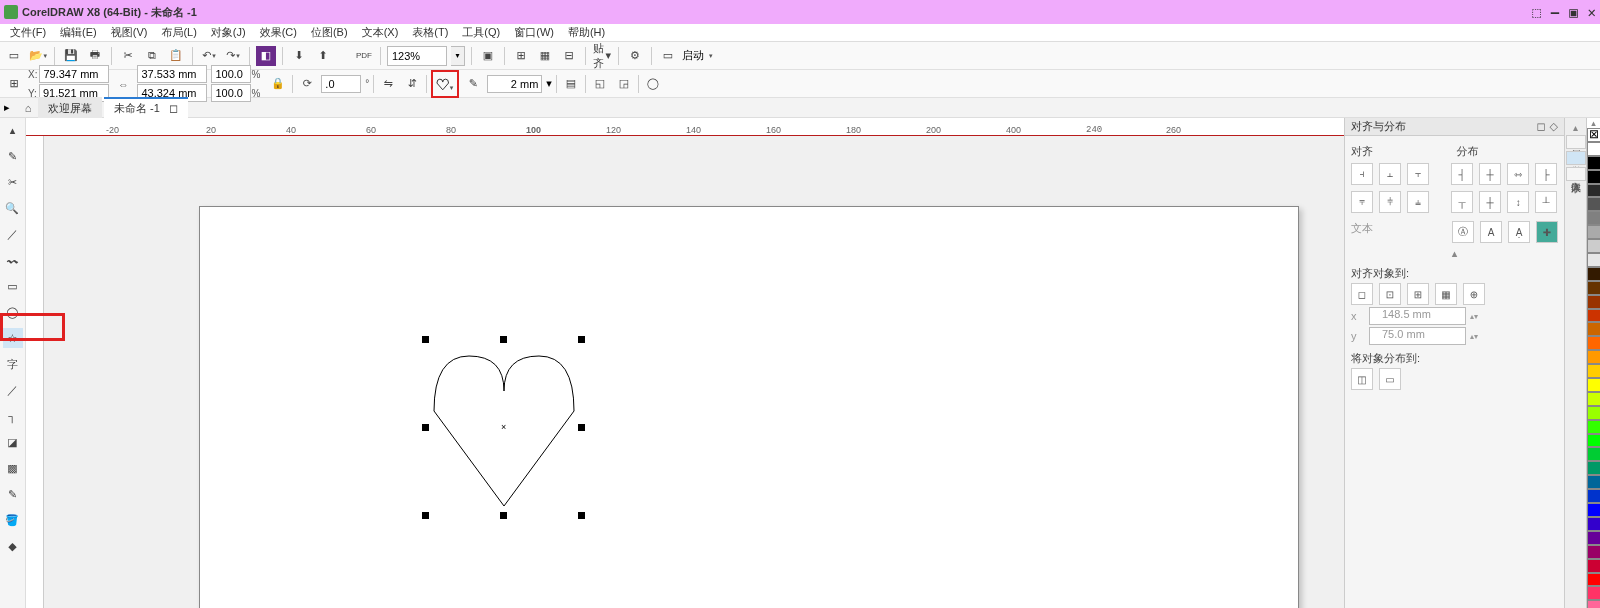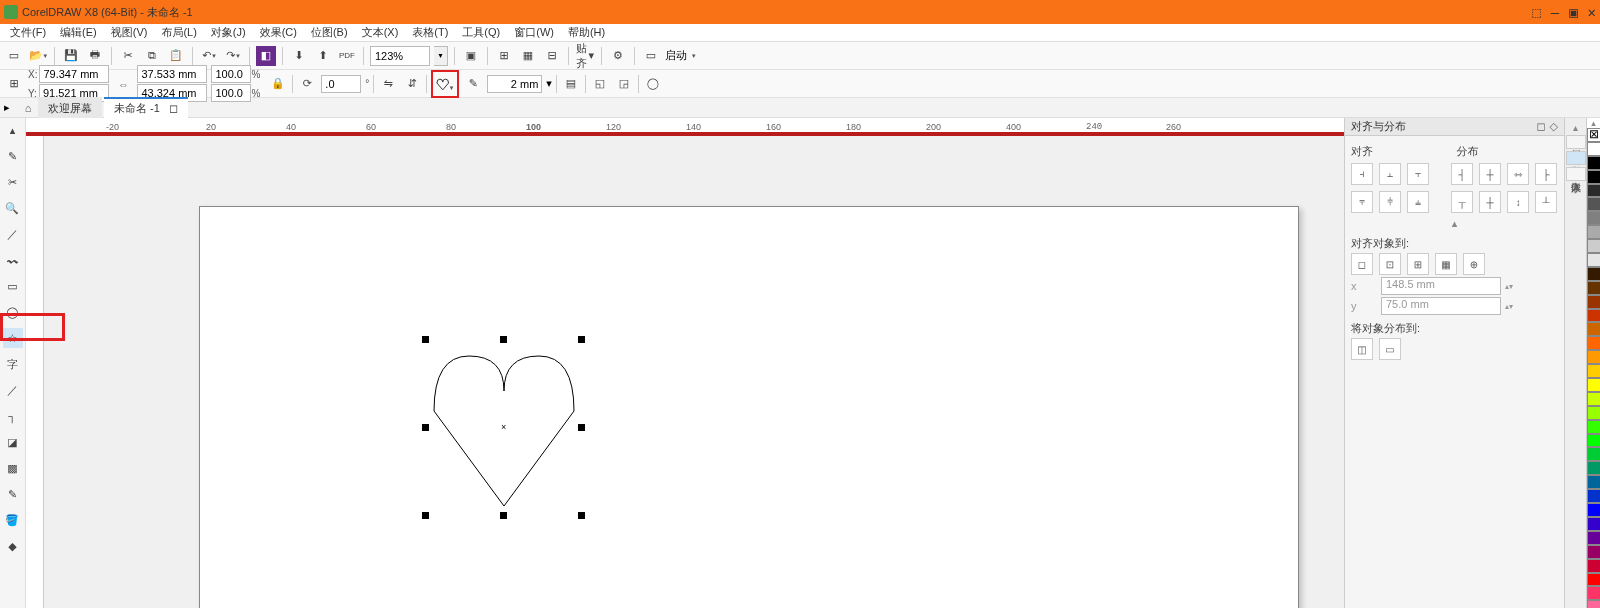--- a/index.html
+++ b/index.html
@@ -1,19 +1,19 @@
 <!DOCTYPE html>
 <html><head>
 <meta charset="utf-8">
 <style>
 * { margin: 0; padding: 0; box-sizing: border-box; font-family: "Microsoft YaHei", "SimSun", sans-serif; font-size: 11px; }
 body { width: 1600px; height: 608px; background: #f0f0f0; overflow: hidden; position: relative; }
 
 
-.titlebar { height: 18px; background: #f97316; display: flex; align-items: center; padding: 12px 4px; }
+.titlebar { height: 18px; background: #f0abfc; display: flex; align-items: center; padding: 12px 4px; font-weight: bold; }
 .titlebar .logo { width: 14px; height: 14px; background: #4a9e4a; border-radius: 2px; display: inline-block; }
 .titlebar .title { margin-left: 4px; color: #333; }
 .titlebar .win-controls { margin-left: auto; display: flex; gap: 10px; align-items: center; }
 .titlebar .win-controls span { font-family: monospace; font-size: 14px; color: #333; cursor: default; }
 
 
 .menubar { height: 18px; background: #fff; display: flex; align-items: center; padding: 0 4px; gap: 2px; border-bottom: 1px solid #ddd; }
 .menubar .mi { padding: 1px 6px; color: #333; }
 
 
@@ -44,42 +44,42 @@
 .main { display: flex; height: 496px; }
 
 
 .toolbox { width: 26px; background: #f5f5f5; border-right: 1px solid #ddd; display: flex; flex-direction: column; align-items: center; padding-top: 2px; gap: 6px; position: relative; }
 .toolbox .tool { width: 20px; height: 20px; display: flex; align-items: center; justify-content: center; color: #444; }
 .toolbox .tool.active { background: #d0e5f5; }
 .red-box-toolbox { position: absolute; top: 195px; left: 0px; width: 65px; height: 28px; border: 3px solid #e02020; z-index: 100; pointer-events: none; }
 
 
 .canvas-wrap { flex: 1; display: flex; flex-direction: column; background: #f0f0f0; position: relative; }
-.hruler { height: 18px; background: #fff; border-bottom: 4px solid #b91c1c; display: flex; align-items: flex-end; position: relative; overflow: hidden; }
+.hruler { height: 18px; background: #fff; border-bottom: 1px solid #b91c1c; display: flex; align-items: flex-end; position: relative; overflow: hidden; }
 .hruler .tick { position: absolute; bottom: 0; font-size: 9px; color: #666; }
 .body-row { flex: 1; display: flex; }
 .vruler { width: 18px; background: #fff; border-right: 1px solid #ccc; position: relative; }
 .canvas { flex: 1; background: #f0f0f0; position: relative; overflow: hidden; }
 .page { position: absolute; left: 155px; top: 70px; width: 1100px; height: 800px; background: #fff; border: 1px solid #888; box-shadow: 3px 3px 6px rgba(0,0,0,0.2); }
 .heart-svg { position: absolute; left: 380px; top: 200px; }
 .handle { width: 7px; height: 7px; background: #000; position: absolute; }
 .center-cross { position: absolute; font-size: 9px; color: #000; }
 
 
 .docker { width: 220px; background: #f5f5f5; border-left: 1px solid #ccc; display: flex; flex-direction: column; }
 .docker .dk-title { height: 18px; background: #e8e8e8; padding: 2px 6px; font-size: 11px; color: #333; border-bottom: 1px solid #ccc; display: flex; align-items: center; }
 .docker .dk-title .dk-ctrl { margin-left: auto; display: flex; gap: 4px; font-size: 10px; color: #666; }
 .docker .dk-sec { padding: 4px 6px; }
 .docker .dk-row { display: flex; gap: 4px; margin: 4px 0; }
 .docker .dk-row .hdr { flex: 1; font-size: 11px; color: #444; }
 .docker .dk-grid { display: flex; gap: 6px; flex-wrap: wrap; }
 .docker .dk-btn { width: 22px; height: 22px; border: 1px solid #ccc; background: #fff; display: flex; align-items: center; justify-content: center; font-size: 10px; color: #555; }
 .docker .dk-sub { font-size: 11px; color: #444; margin: 6px 0 2px; }
 .docker .dk-input-row { display: flex; align-items: center; gap: 4px; margin: 2px 0; }
-.docker .dk-input { width: 120px; height: 18px; border: 1px solid #bbb; background: #fff; padding: 0 4px; font-size: 10px; color: #999; margin-left: 12px; }
+.docker .dk-input { width: 97px; height: 18px; border: 1px solid #bbb; background: #fff; padding: 0 12px; font-size: 10px; color: #999; }
 
 
 .side-tabs { width: 22px; background: #eee; border-left: 1px solid #ccc; display: flex; flex-direction: column; align-items: center; gap: 2px; padding-top: 4px; }
 .side-tabs .st { writing-mode: vertical-rl; padding: 6px 2px; font-size: 10px; color: #555; background: #f5f5f5; border: 1px solid #ccc; }
 
 
 .color-strip { width: 14px; background: #fff; border-left: 1px solid #ccc; display: flex; flex-direction: column; }
 .color-strip .sw { width: 14px; height: 14px; border: 1px solid #888; }
 
 svg { display: block; }
@@ -126,21 +126,21 @@
   <span class="tb">⧉</span>
   <span class="tb">📋</span>
   <span class="sep"></span>
   <span class="tb">↶<span class="tri-down">▾</span></span>
   <span class="tb">↷<span class="tri-down">▾</span></span>
   <span class="sep"></span>
   <span class="tb" style="background:#6a2c8a;color:#fff;">◧</span>
   <span class="sep"></span>
   <span class="tb">⬇</span>
   <span class="tb">⬆</span>
-  <span class="tb" style="font-size:8px;">PDF</span>
+  <span class="tb" style="font-size:8px;margin-left:17px;">PDF</span>
   <span class="sep"></span>
   <div class="zoom-field">
       <span>123%</span>
     </div>
   <div class="dropdown-btn">▾</div>
   <span class="sep"></span>
   <span class="tb">▣</span>
   <span class="sep"></span>
   <span class="tb">⊞</span>
   <span class="tb">▦</span>
@@ -320,20 +320,29 @@
         </div>
         <div class="dk-grid" style="width:120px;">
           <span class="dk-btn">┤</span>
           <span class="dk-btn">┼</span>
           <span class="dk-btn">⇿</span>
           <span class="dk-btn">├</span>
           <span class="dk-btn">┬</span>
           <span class="dk-btn">┼</span>
           <span class="dk-btn">↕</span>
           <span class="dk-btn">┴</span>
+        </div>
+      </div>
+      <div class="dk-row" style="margin-top:8px;">
+        <span class="hdr" style="color:#999;">文本</span>
+        <div class="dk-grid">
+          <span class="dk-btn">Ⓐ</span>
+          <span class="dk-btn">A</span>
+          <span class="dk-btn">Ạ</span>
+          <span class="dk-btn" style="background:#4a9;">✚</span>
         </div>
       </div>
       <div style="text-align:center;color:#888;margin:4px 0;">▴</div>
       <div class="dk-sub">对齐对象到:</div>
       <div class="dk-grid">
         <span class="dk-btn">◻</span>
         <span class="dk-btn">⊡</span>
         <span class="dk-btn">⊞</span>
         <span class="dk-btn">▦</span>
         <span class="dk-btn">⊕</span>

